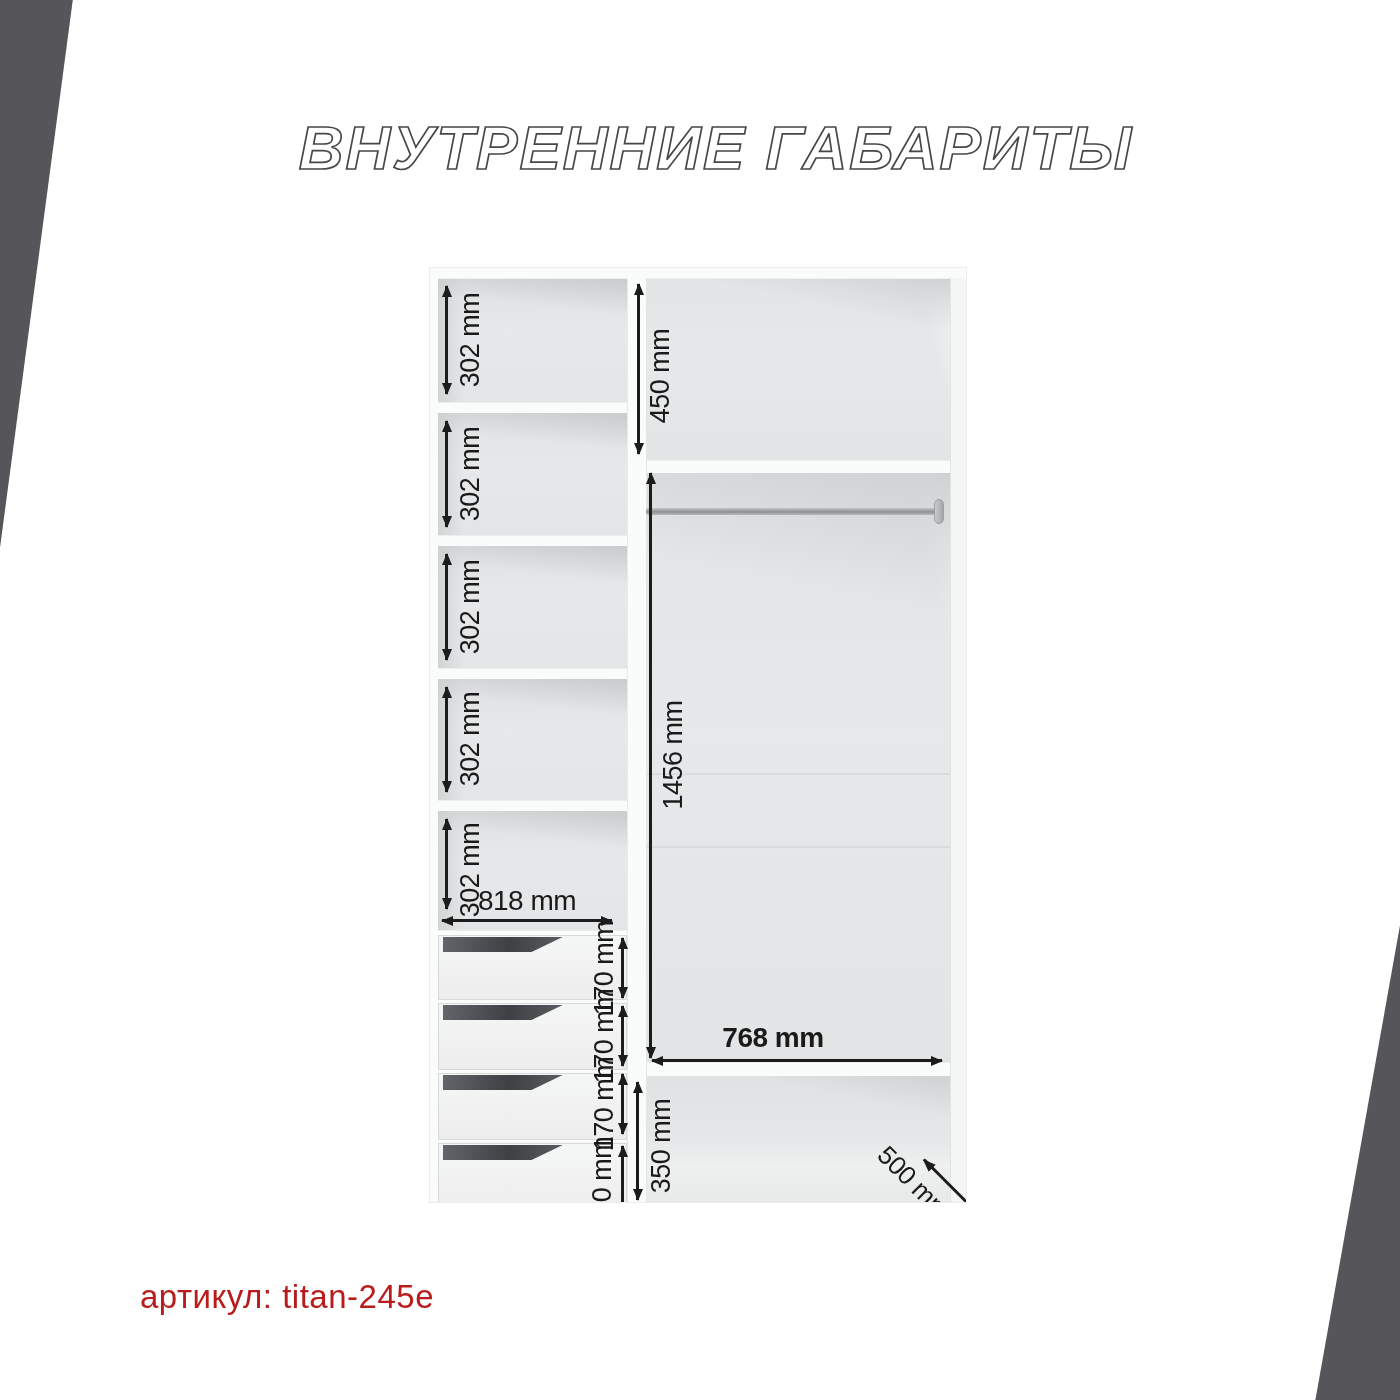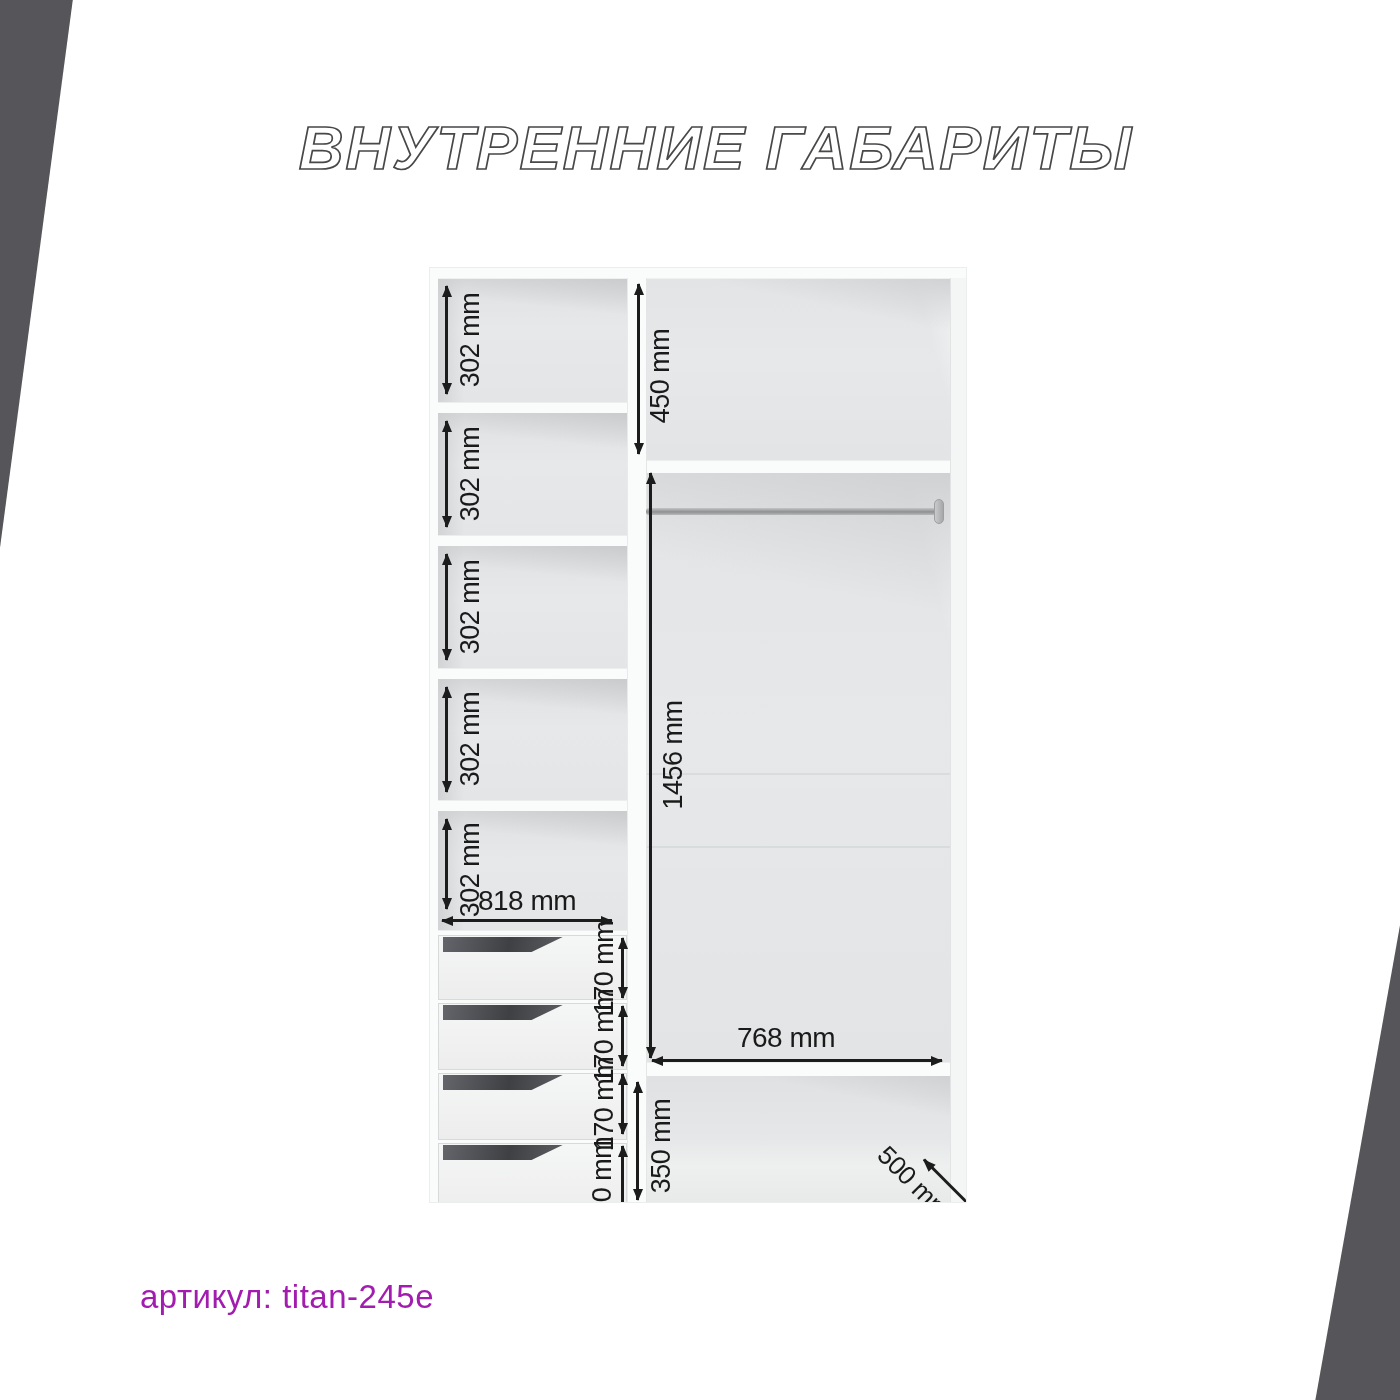--- a/index.html
+++ b/index.html
@@ -15,21 +15,21 @@
     clip-path:polygon(100% 1.5%,100% 100%,8% 100%);}
 
   .title{
     position:absolute;left:0;top:96px;width:100%;text-align:center;
     font-size:62px;font-weight:600;letter-spacing:2px;
     color:transparent;-webkit-text-stroke:1.7px #48484a;
     white-space:nowrap;margin:16px;font-style:italic;
   }
   .article{
     position:absolute;left:140px;top:1278px;
-    font-size:33px;color:#a21caf;letter-spacing:.5px;
+    font-size:33px;color:#b91c1c;letter-spacing:.5px;
   }
 
   
   .wardrobe{
     position:absolute;left:430px;top:268px;width:536px;height:934px;
     background:#fafbfb;overflow:hidden;
     outline:1px solid #eceded;
   }
   .wall{position:absolute;background:#fafbfb;}
   .wall-top{left:0;top:0;width:536px;height:10px;border-bottom:1px solid #eff0f0;}
@@ -186,21 +186,21 @@
   <div class="vlab" style="left:174px;top:836px;">170 mm</div>
   <div class="dimv" style="left:191px;top:878px;height:72px;"></div>
   <div class="vlab" style="left:172px;top:916px;">170 mm</div>
 
   <div class="dimv" style="left:207px;top:16px;height:170px;"></div>
   <div class="vlab" style="left:230px;top:108px;">450 mm</div>
 
   <div class="dimv" style="left:219px;top:205px;height:585px;"></div>
   <div class="vlab" style="left:243px;top:487px;">1456 mm</div>
 
-  <div class="hlab" style="left:356px;top:770px;">768 mm</div>
+  <div class="hlab" style="left:343px;top:770px;font-weight:bold;">768 mm</div>
   <div class="dimh" style="left:222px;top:791px;width:290px;"></div>
 
   <div class="dimv" style="left:206px;top:814px;height:118px;"></div>
   <div class="vlab" style="left:231px;top:878px;">350 mm</div>
 
   <div class="dimd" style="left:494px;top:890px;width:110px;transform:rotate(45deg);"></div>
   <div class="dlab" style="left:484px;top:915px;">500 mm</div>
 
 </div>
 

